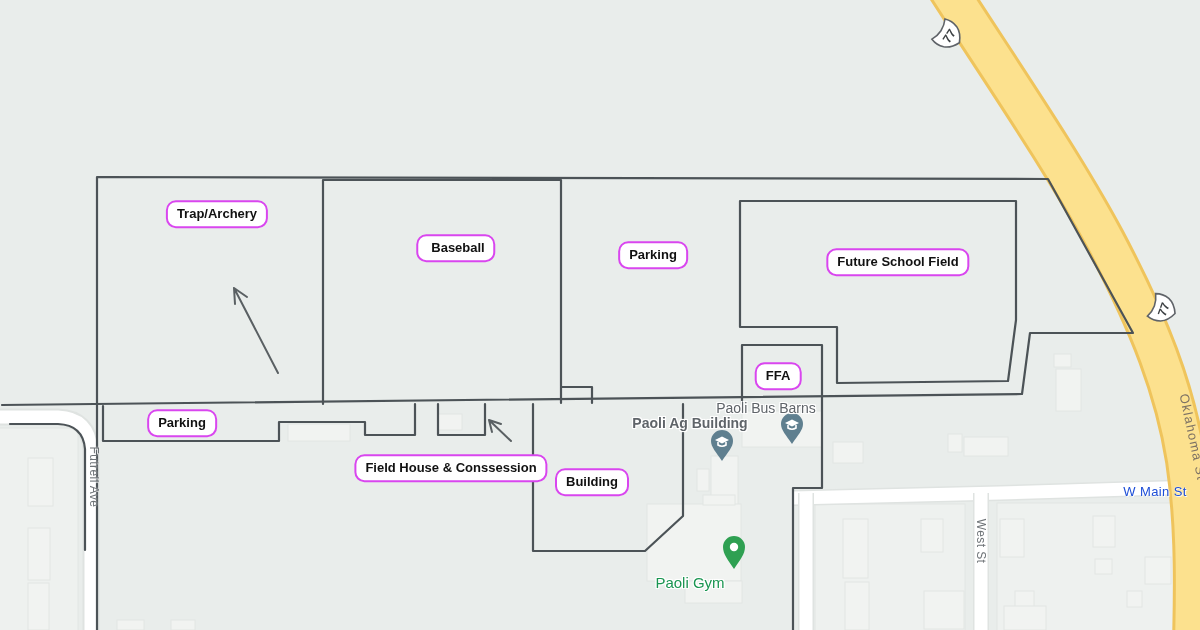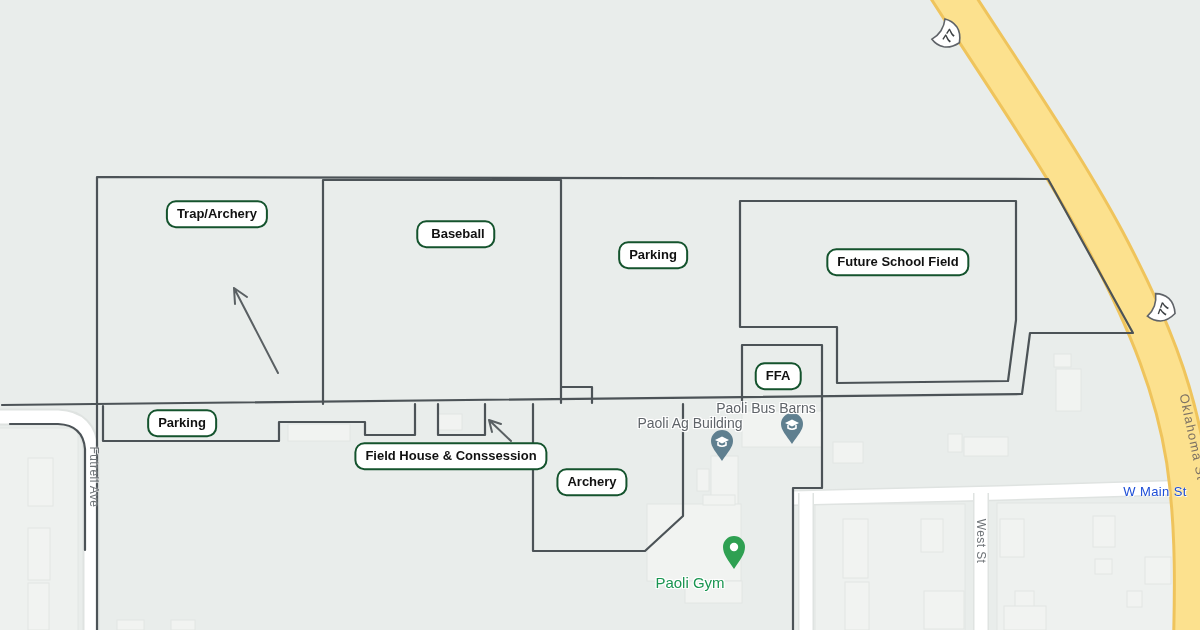--- a/index.html
+++ b/index.html
@@ -4,21 +4,21 @@
 <style>
   html,body{margin:0;padding:0;background:#fff;}
   #stage{
     position:relative;width:1200px;height:630px;overflow:hidden;
     background:#e9edeb;
     font-family:"Liberation Sans", sans-serif;
   }
   #stage svg{position:absolute;left:0;top:0;}
   .map-label{
     position:absolute;transform:translate(-50%,-50%);
-    background:#ffffff;border:2px solid #14532d;border-radius:10px;
+    background:#ffffff;border:2px solid #d946ef;border-radius:10px;
     padding:4px 9px;font-size:13px;font-weight:bold;color:#111;
     white-space:nowrap;line-height:1.2;z-index:30;
   }
   .poi{
     position:absolute;transform:translate(-50%,-50%);
     font-size:14px;color:#5f6469;white-space:nowrap;z-index:20;
     text-shadow:0 0 2px #fff,0 0 3px #fff,1px 1px 0 #fff,-1px -1px 0 #fff,1px -1px 0 #fff,-1px 1px 0 #fff;
   }
   .poi.green{color:#1a9551;font-size:15px;}
   .street{
@@ -135,25 +135,25 @@
       <text x="0" y="8" text-anchor="middle" font-size="12" font-weight="bold" fill="#3c4043">77</text>
     </g>
   </svg>
 
   <span class="street vert" style="left:94px;top:477px;">Futrell Ave</span>
   <span class="street vert" style="left:981px;top:541px;">West St</span>
   <span class="street main" style="left:1155px;top:491px;">W Main St</span>
   <span class="street hwy" style="left:1193px;top:437px;">Oklahoma St</span>
 
   <span class="poi" style="left:766px;top:408px;text-align:center;">Paoli Bus Barns</span>
-  <span class="poi" style="left:690px;top:423px;">Paoli Ag Building</span>
+  <span class="poi" style="left:690px;top:423px;font-weight:bold;">Paoli Ag Building</span>
   <span class="poi green" style="left:690px;top:554px;margin-top:28px;">Paoli Gym</span>
 
   <div class="map-label" style="left:217px;top:214px;">Trap/Archery</div>
-  <div class="map-label" style="left:456px;top:234px;padding-left:13px;">Baseball</div>
+  <div class="map-label" style="left:456px;top:248px;padding-left:13px;">Baseball</div>
   <div class="map-label" style="left:653px;top:255px;">Parking</div>
   <div class="map-label" style="left:898px;top:262px;">Future School Field</div>
   <div class="map-label" style="left:778px;top:376px;">FFA</div>
   <div class="map-label" style="left:182px;top:423px;">Parking</div>
-  <div class="map-label" style="left:451px;top:456px;">Field House &amp; Conssession</div>
-  <div class="map-label" style="left:592px;top:482px;">Archery</div>
+  <div class="map-label" style="left:451px;top:468px;">Field House &amp; Conssession</div>
+  <div class="map-label" style="left:592px;top:482px;">Building</div>
 
 </div>
 
 </body></html>

